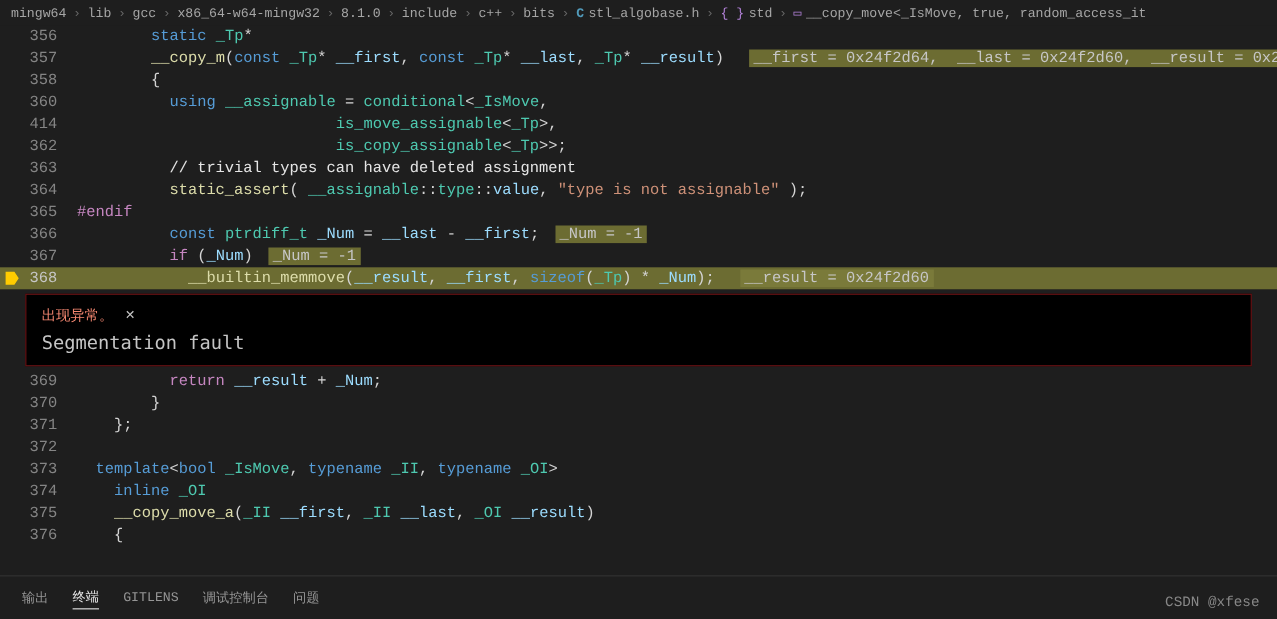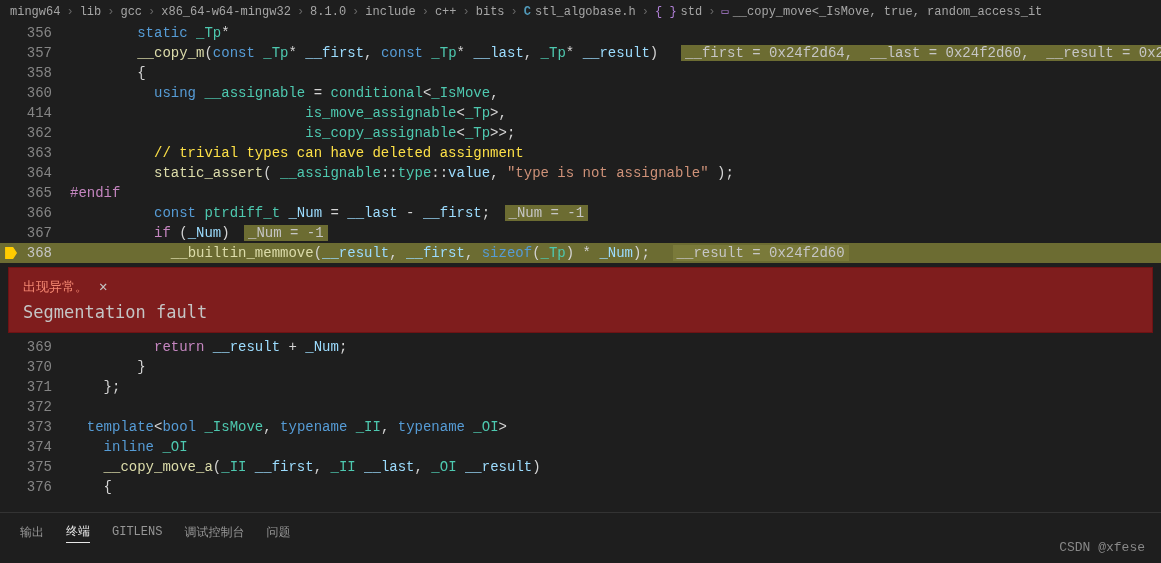--- a/index.html
+++ b/index.html
@@ -63,32 +63,32 @@
   background: #6c6c32;
 }
 .line368 .gutter { color: #c6c6c6; }
 .kw { color: #c586c0; }
 .kw2 { color: #569cd6; }
 .type { color: #4ec9b0; }
 .fn { color: #dcdcaa; }
 .var { color: #9cdcfe; }
 .num { color: #b5cea8; }
 .str { color: #ce9178; }
-.cmt { color: #fde047; }
+.cmt { color: #e5e5e5; }
 .hint {
   background: #6c6c32;
   color: #c6c6c6;
   padding: 0 4px;
   margin-left: 6px;
 }
 .line368 .hint { background: #7a7a3a; }
 .exception {
-  background: #7f1d1d;
+  background: #000000;
   border: 1px solid #6e1214;
-  margin: 4px 8px;
+  margin: 4px 23px;
   padding: 10px 14px;
   position: relative;
 }
 .exception .title {
   color: #f48771;
   font-size: 13px;
   margin-bottom: 6px;
 }
 .exception .close {
   position: absolute;
@@ -98,21 +98,21 @@
   cursor: pointer;
   font-size: 14px;
 }
 .exception .msg {
   color: #c5c5c5;
   font-family: Consolas, monospace;
   font-size: 17px;
 }
 .bottom-panel {
   position: absolute;
-  bottom: 12px;
+  bottom: 1px;
   left: 0;
   right: 0;
   background: #1e1e1e;
   border-top: 1px solid #333;
   padding: 8px 20px;
   display: flex;
   align-items: center;
   gap: 22px;
   font-size: 12px;
   color: #969696;

